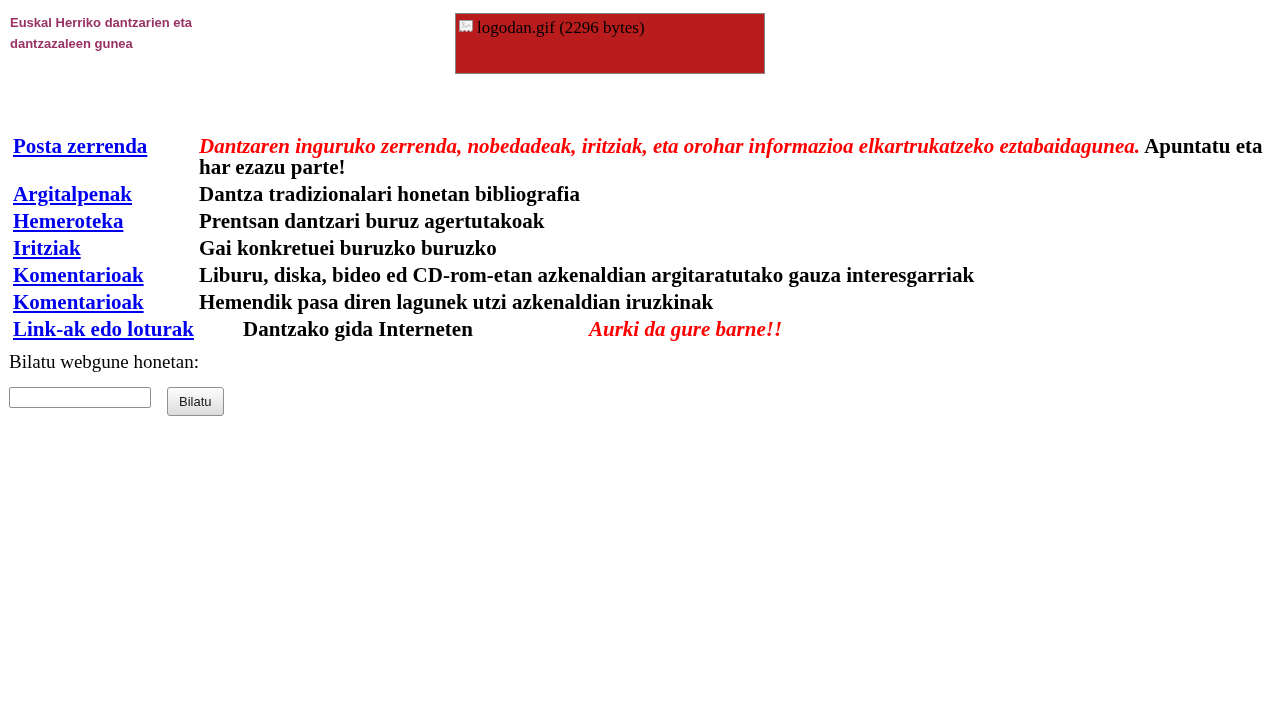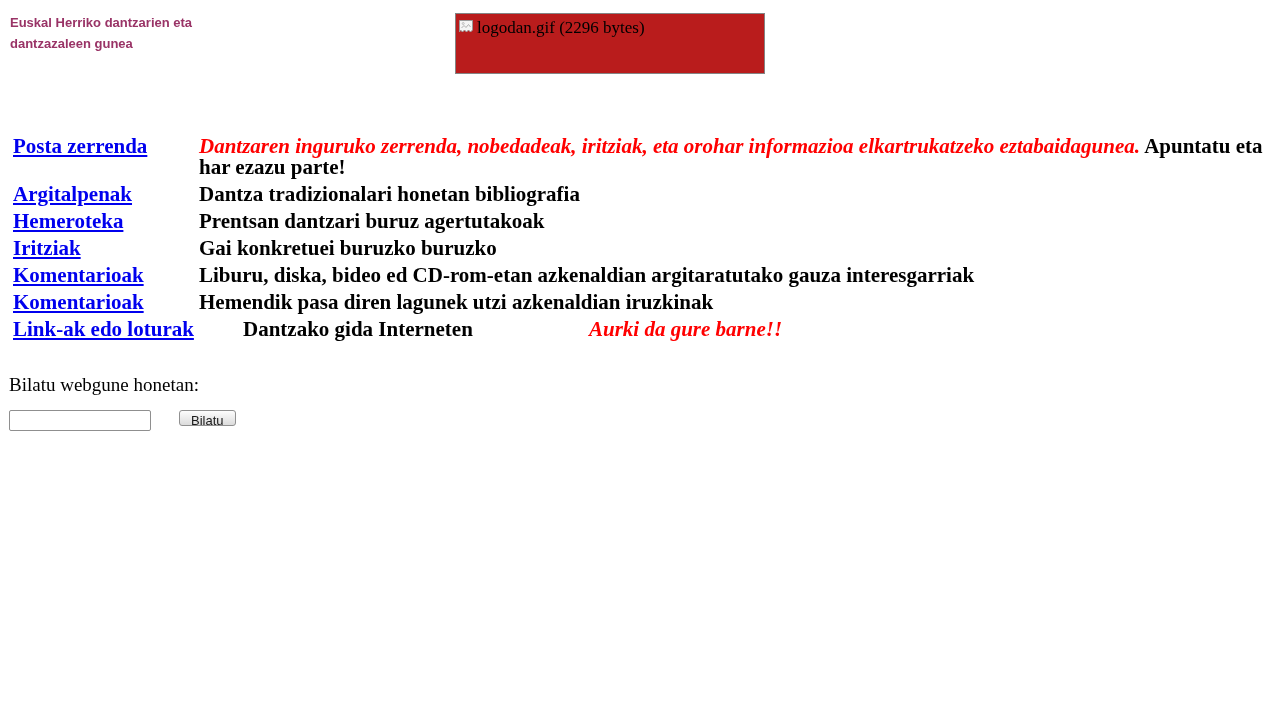--- a/index.html
+++ b/index.html
@@ -73,38 +73,38 @@
   }
   .fixed-width {
     display: inline-block;
     width: 346px;
     margin-left: 44px;
   }
 
   
   .search-section { margin-left: 1px; }
   .search-label {
-    margin: 30px 0 15px 0;
+    margin: 7px 0 15px 0;
     font-size: 19px;
     line-height: 21px;
   }
   .search-form { margin: 0; }
   .search-input {
     width: 142px;
     height: 21px;
     border: 1px solid #8f8f8f;
     border-radius: 2px;
     padding: 1px 3px;
     font-family: "Liberation Sans", sans-serif;
     font-size: 13px;
     background: #ffffff;
   }
   .search-button {
-    margin-left: 24px;
-    height: 16px;
+    margin-left: 12px;
+    height: 29px;
     padding: 2px 11px 3px 11px;
     font-family: "Liberation Sans", sans-serif;
     font-size: 13px;
     color: #1a1a1a;
     background: linear-gradient(to bottom, #fdfdfd, #e9e9e9 60%, #dcdcdc);
     border: 1px solid #909090;
     border-radius: 3px;
     vertical-align: top;
   }
 </style>

